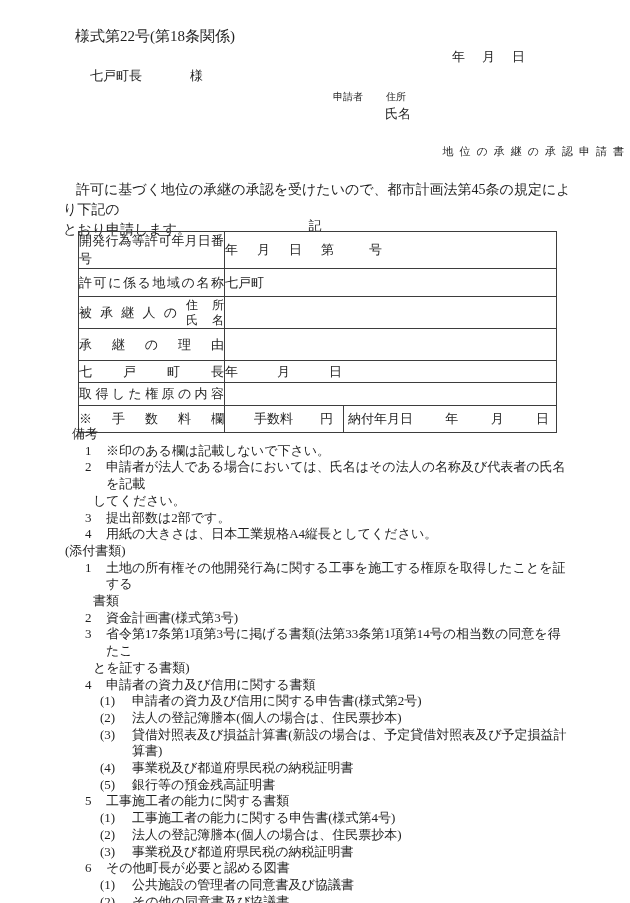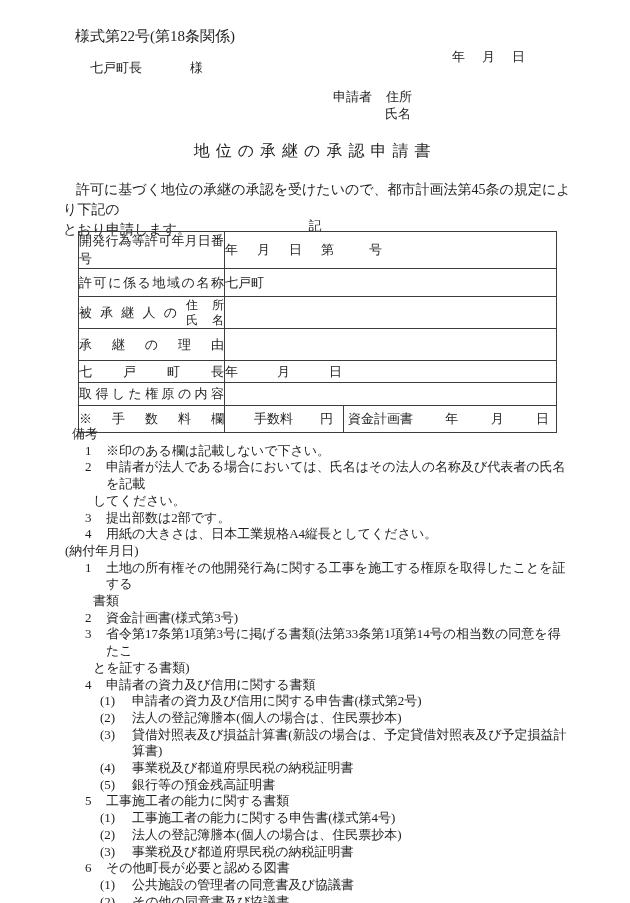--- a/index.html
+++ b/index.html
@@ -8,25 +8,25 @@
     width:630px;height:903px;
     margin:0 auto;
     background:#ffffff;
     font-family:"Liberation Serif","DejaVu Serif",serif;
     color:#1f1f1f;
     overflow:hidden;
   }
   .abs{position:absolute;}
   .form-number{top:26px;left:75px;font-size:15px;line-height:20px;}
   .date-line{top:47px;left:452px;font-size:13px;letter-spacing:2px;line-height:20px;}
-  .addressee{top:58px;left:90px;font-size:13px;line-height:20px;}
+  .addressee{top:66px;left:90px;font-size:13px;line-height:20px;}
   .addressee .honorific{margin-left:48px;}
-  .applicant-l1{top:88px;left:333px;font-size:13px;line-height:18px;display:flex;gap:14px;}
+  .applicant-l1{top:88px;left:333px;font-size:10px;line-height:18px;display:flex;gap:23px;}
   .applicant-l2{top:105px;left:385px;font-size:13px;line-height:18px;}
-  .doc-title{top:141px;left:0;width:100%;text-align:center;font-size:16px;font-weight:normal;letter-spacing:6px;margin:0;line-height:20px;}
+  .doc-title{top:141px;left:0;width:100%;text-align:right;font-size:11px;font-weight:normal;letter-spacing:6px;margin:0;line-height:20px;}
   .body-par{top:180px;left:63px;width:508px;font-size:14px;line-height:20px;margin:0;}
   .body-par .indent{padding-left:13px;}
   .ki{top:218px;left:0;width:100%;text-align:center;font-size:13px;line-height:16px;}
 
   table.app{border-collapse:collapse;table-layout:fixed;position:absolute;top:231px;left:78px;width:478px;}
   table.app td{border:1px solid #3d3d3d;font-size:13px;vertical-align:middle;padding:0;overflow:hidden;}
   td.lbl{
     font-size:12px;
     padding:0 7px;
     text-align:justify;
@@ -127,40 +127,40 @@
     <tr class="r6">
       <td class="lbl">※手数料欄</td>
       <td>
         <span class="cellflex fee-inner">
           <span>手数料</span>
           <span>円</span>
         </span>
       </td>
       <td>
         <span class="cellflex pay-inner">
-          <span>資金計画書</span>
+          <span>納付年月日</span>
           <span>年</span>
           <span>月</span>
           <span>日</span>
         </span>
       </td>
     </tr>
   </tbody>
     </table>
 
   <div class="abs lists">
 
     <div class="sec-h1">備考</div>
     <div class="li"><span class="num">1</span><span>※印のある欄は記載しないで下さい。</span></div>
     <div class="li"><span class="num">2</span><span>申請者が法人である場合においては、氏名はその法人の名称及び代表者の氏名を記載</span></div>
     <div class="cont">してください。</div>
     <div class="li"><span class="num">3</span><span>提出部数は2部です。</span></div>
     <div class="li"><span class="num">4</span><span>用紙の大きさは、日本工業規格A4縦長としてください。</span></div>
 
-    <div class="sec-h2">(納付年月日)</div>
+    <div class="sec-h2">(添付書類)</div>
     <div class="li"><span class="num">1</span><span>土地の所有権その他開発行為に関する工事を施工する権原を取得したことを証する</span></div>
     <div class="cont">書類</div>
     <div class="li"><span class="num">2</span><span>資金計画書(様式第3号)</span></div>
     <div class="li"><span class="num">3</span><span>省令第17条第1項第3号に掲げる書類(法第33条第1項第14号の相当数の同意を得たこ</span></div>
     <div class="cont">とを証する書類)</div>
     <div class="li"><span class="num">4</span><span>申請者の資力及び信用に関する書類</span></div>
     <div class="ls"><span class="num">(1)</span><span>申請者の資力及び信用に関する申告書(様式第2号)</span></div>
     <div class="ls"><span class="num">(2)</span><span>法人の登記簿謄本(個人の場合は、住民票抄本)</span></div>
     <div class="ls"><span class="num">(3)</span><span>貸借対照表及び損益計算書(新設の場合は、予定貸借対照表及び予定損益計算書)</span></div>
     <div class="ls"><span class="num">(4)</span><span>事業税及び都道府県民税の納税証明書</span></div>

